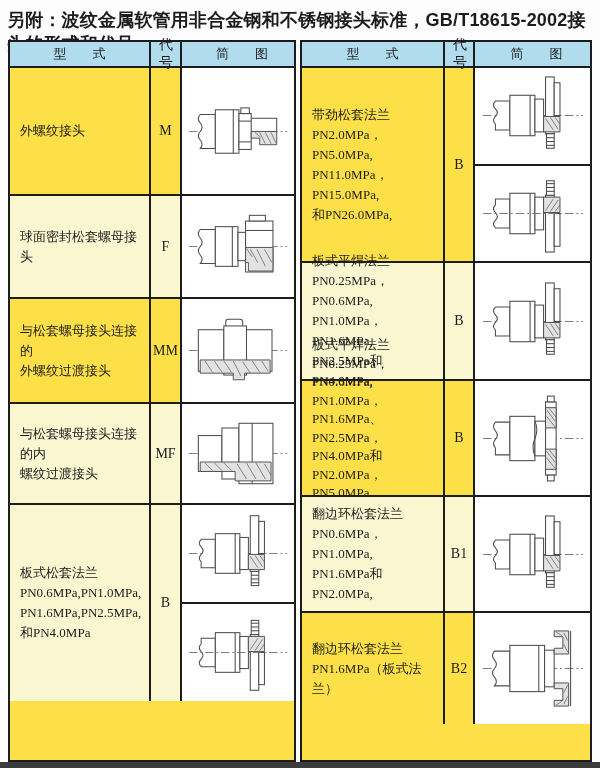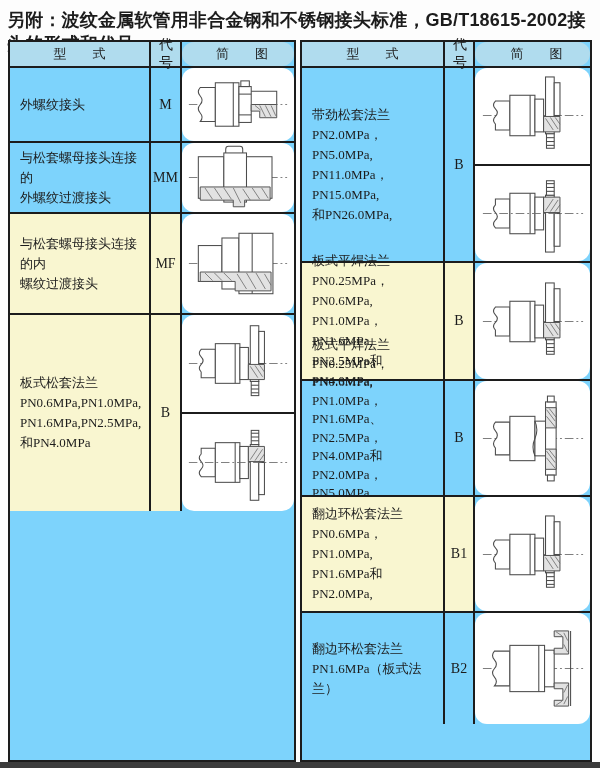--- a/index.html
+++ b/index.html
@@ -7,42 +7,42 @@
     width:600px; height:768px; position:relative;
     background:#fdfdfd; overflow:hidden;
     font-family:"Liberation Serif","DejaVu Serif",serif;
     color:#1c1c1c;
   }
   .title {
     position:absolute; left:7px; top:8px; width:588px;
     font-family:"Liberation Sans","DejaVu Sans",sans-serif;
     font-weight:bold; font-size:18px; letter-spacing:.2px;
   }
-  .tbl { position:absolute; top:40px; border:2px solid #1c1c1c; background:#7dd3fc; box-sizing:border-box; }
+  .tbl { position:absolute; top:40px; border:2px solid #1c1c1c; background:#fde047; box-sizing:border-box; }
   .tbl-left  { left:8px;   width:288px; height:722px; }
   .tbl-right { left:300px; width:292px; height:722px; }
   .row { display:flex; border-bottom:2px solid #1c1c1c; box-sizing:border-box; }
   .row:last-child { border-bottom:none;justify-content:space-between; }
   .c { box-sizing:border-box; }
   .c-type {
     border-right:2px solid #1c1c1c;
     display:flex; flex-direction:column; justify-content:center;
     padding:3px 4px 3px 10px; font-size:13px; line-height:20px;
     white-space:pre-line;
   }
   .tbl-left  .c-type { width:141px; }
   .tbl-right .c-type { width:143px; }
   .c-code {
     border-right:2px solid #1c1c1c;
     display:flex; align-items:center; justify-content:center;
     font-size:14px;
   }
   .tbl-left  .c-code { width:31px; }
   .tbl-right .c-code { width:30px; }
-  .c-diag { flex:1; display:flex; align-items:center; justify-content:center; background:#fff;border-radius:12px; }
+  .c-diag { flex:1; display:flex; align-items:center; justify-content:center; background:#fff; }
   .c-diag.split { flex-direction:column; padding:0; }
   .half { width:100%; flex:1; display:flex; align-items:center; justify-content:center; }
   .half + .half { border-top:2px solid #1c1c1c; }
   .hdr .c-type, .hdr .c-code, .hdr .c-diag { background:#b0dcee;padding-left:8px; }
   .hdr .c-type { align-items:center; padding:0; justify-content:center; }
   .hdr .c-diag { font-size:13px; }
   .hl { background:#f9f6d0; }
   .tight { line-height:18.5px; }
   .c-diag svg { width:104px; height:85px; }
   .tbl-right .c-diag svg { width:106px; height:87px; }
@@ -60,21 +60,21 @@
 <div class="title">另附：波纹金属软管用非合金钢和不锈钢接头标准，GB/T18615-2002接头的形式和代号。</div>
 
 <div class="tbl tbl-left">
 
   <div class="row hdr" style="height:26px">
     <div class="c c-type">型　　式</div>
     <div class="c c-code">代号</div>
     <div class="c c-diag">简　　图</div>
   </div>
 
-  <div class="row" style="height:75px">
+  <div class="row" style="height:128px">
     <div class="c c-type">外螺纹接头</div>
     <div class="c c-code">M</div>
     <div class="c c-diag">
       <svg viewBox="0 0 110 90" preserveAspectRatio="xMidYMid meet">
         <line class="cl" x1="3" y1="45" x2="107" y2="45"></line>
         <path class="fw" d="M31,27 H15 q-4,4.5 0,9 q4,4.5 0,9 q-4,4.5 0,9 q4,4.5 0,9 H31 Z"></path>
         <rect class="fw" x="31" y="22" width="25" height="46"></rect>
         <line class="ln" x1="50" y1="22" x2="50" y2="68"></line>
         <rect class="fw" x="56" y="26" width="13" height="38"></rect>
         <rect class="fw" x="58" y="20" width="9" height="6"></rect>
@@ -83,22 +83,43 @@
         <path class="ln" d="M69,31 H96 V45"></path>
         <path class="ht" d="M69,45 H96 V59 H78 V52 H69 Z"></path>
         <line class="hl2" x1="73" y1="46" x2="79" y2="51"></line>
         <line class="hl2" x1="78" y1="46" x2="84" y2="58"></line>
         <line class="hl2" x1="84" y1="46" x2="90" y2="58"></line>
         <line class="hl2" x1="90" y1="46" x2="95" y2="57"></line>
       </svg>
     </div>
   </div>
 
-
-  <div class="row" style="height:71px">
+  <div class="row" style="height:103px">
+    <div class="c c-type hl">球面密封松套螺母接头</div>
+    <div class="c c-code hl">F</div>
+    <div class="c c-diag">
+      <svg viewBox="0 0 110 90" preserveAspectRatio="xMidYMid meet">
+        <line class="cl" x1="3" y1="45" x2="107" y2="45"></line>
+        <path class="fw" d="M31,27 H15 q-4,4.5 0,9 q4,4.5 0,9 q-4,4.5 0,9 q4,4.5 0,9 H31 Z"></path>
+        <rect class="fw" x="31" y="24" width="24" height="42"></rect>
+        <line class="ln" x1="49" y1="24" x2="49" y2="66"></line>
+        <rect class="fw" x="55" y="30" width="8" height="30"></rect>
+        <rect class="fw" x="63" y="18" width="29" height="54"></rect>
+        <rect class="fw" x="67" y="12" width="17" height="6"></rect>
+        <line class="ln" x1="63" y1="28" x2="92" y2="28"></line>
+        <path class="ht" d="M63,46 H92 V71 H66 V62 H63 Z"></path>
+        <line class="hl2" x1="64" y1="47" x2="70" y2="56"></line>
+        <line class="hl2" x1="68" y1="48" x2="76" y2="62"></line>
+        <line class="hl2" x1="75" y1="48" x2="84" y2="66"></line>
+        <line class="hl2" x1="83" y1="48" x2="91" y2="62"></line>
+      </svg>
+    </div>
+  </div>
+
+  <div class="row" style="height:105px">
     <div class="c c-type">与松套螺母接头连接的
 外螺纹过渡接头</div>
     <div class="c c-code">MM</div>
     <div class="c c-diag">
       <svg viewBox="0 0 110 90" preserveAspectRatio="xMidYMid meet">
         <line class="cl" x1="3" y1="45" x2="107" y2="45"></line>
         <rect class="fw" x="13" y="23" width="27" height="44"></rect>
         <rect class="fw" x="42" y="12" width="18" height="11" rx="3"></rect>
         <rect class="fw" x="40" y="19" width="24" height="52"></rect>
         <rect class="fw" x="64" y="23" width="27" height="44"></rect>

